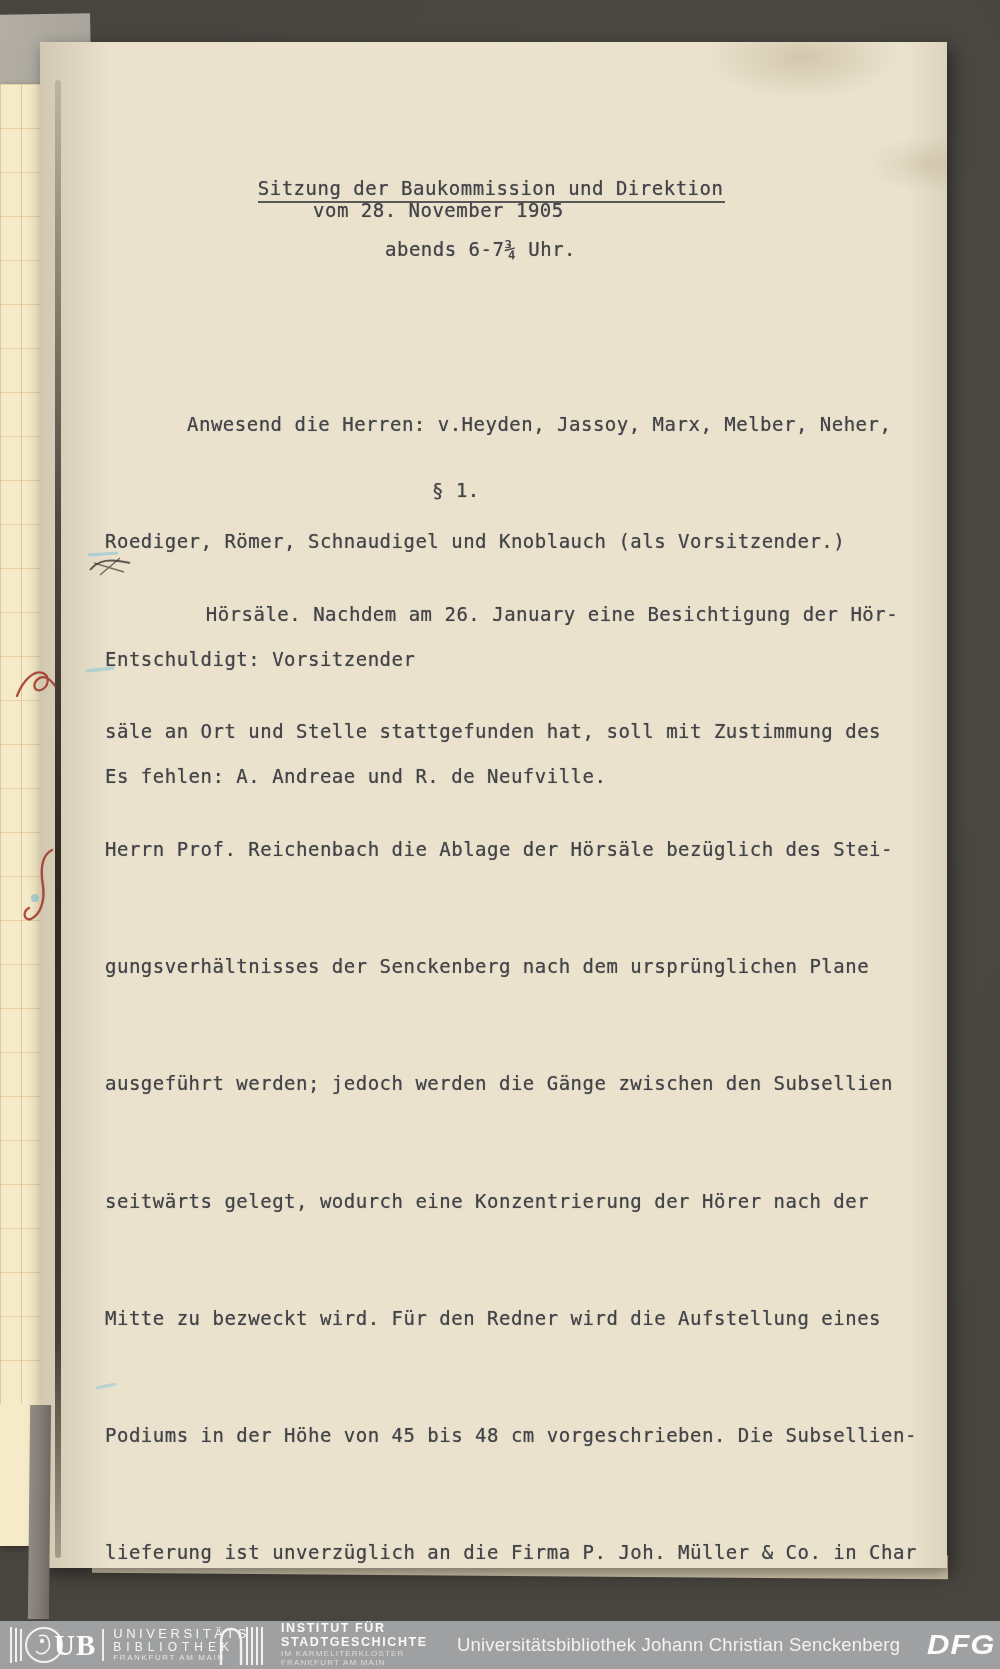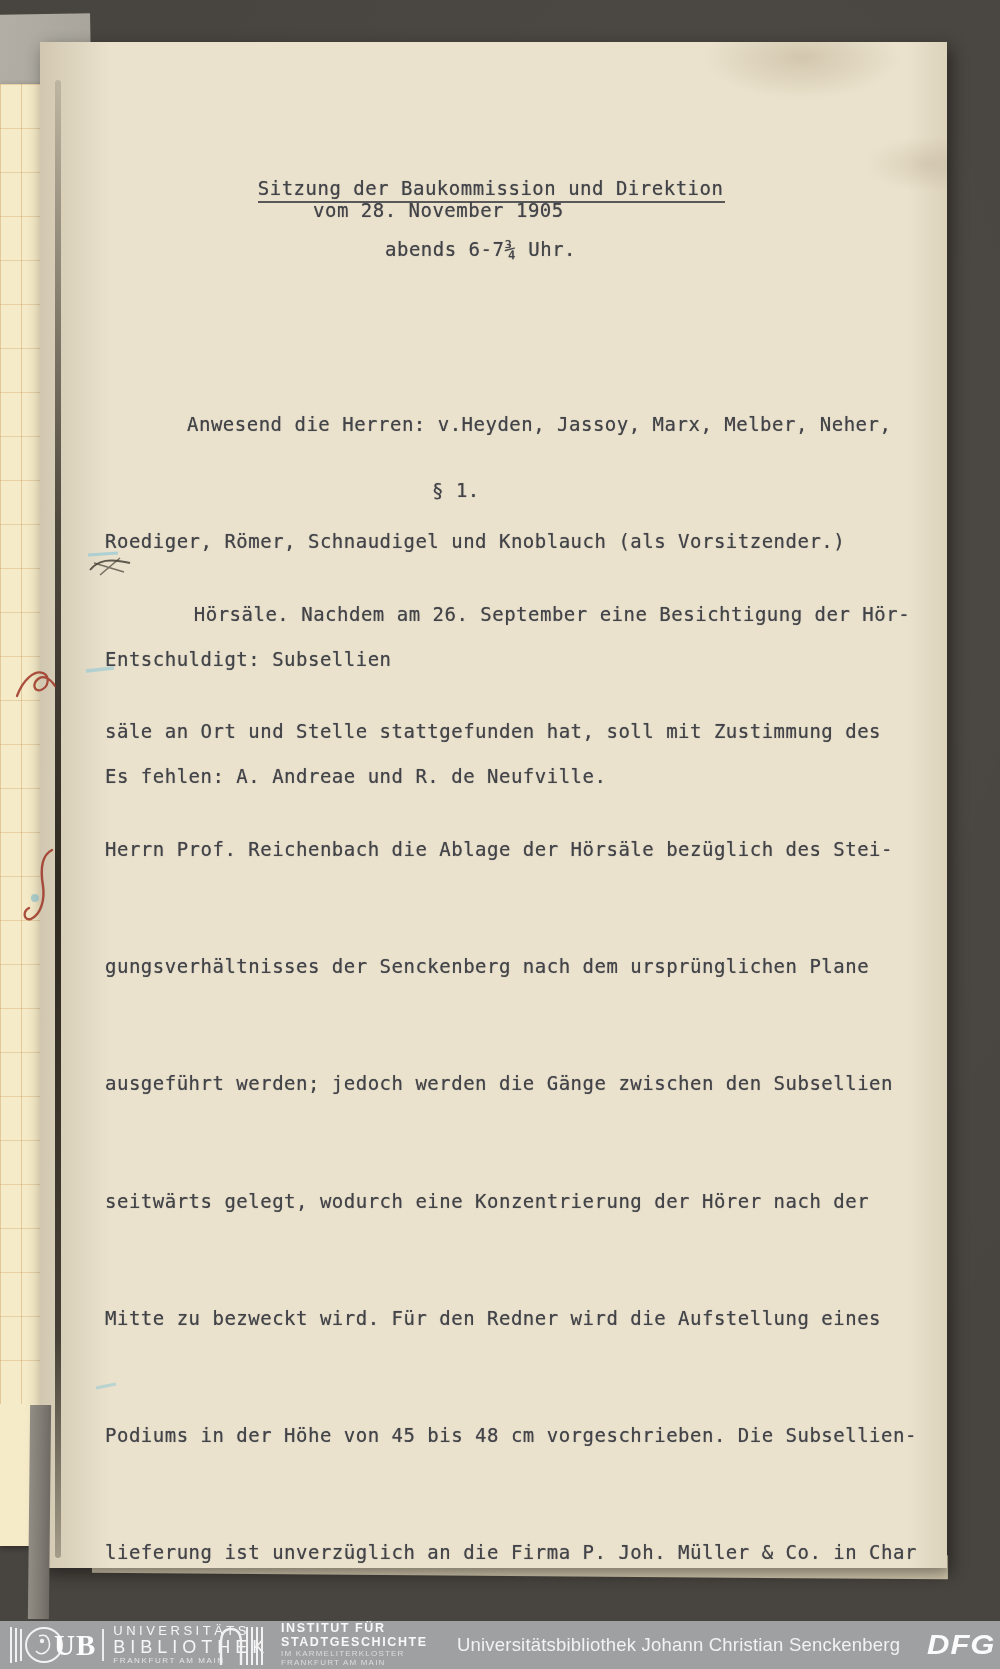--- a/index.html
+++ b/index.html
@@ -86,21 +86,21 @@
   }
   .footer .grp{position:absolute;top:0;height:48px;display:flex;align-items:center;}
   .ub-grp{left:8px;}
   .ub-abbrev{
     font-family:"Liberation Serif", serif;font-weight:700;font-size:29px;
     color:#fdfdfd;margin-left:-12px;letter-spacing:1px;
   }
   .v-sep{width:2px;height:32px;background:#ececec;margin:0 9px 0 6px;}
   .logo-text{display:flex;flex-direction:column;justify-content:center;line-height:1.08;}
   .lt-big{font-size:13px;letter-spacing:3.5px;color:#f6f6f6;}
-  .lt-big2{font-size:18px;letter-spacing:5px;color:#f6f6f6;}
+  .lt-big2{font-size:12px;letter-spacing:5px;color:#f6f6f6;}
   .lt-small{font-size:8px;letter-spacing:1.6px;color:#e4e4e4;}
   .inst-grp{left:215px;}
   .inst-text{display:flex;flex-direction:column;justify-content:center;line-height:1.1;margin-left:18px;}
   .it-b{font-size:12.5px;font-weight:700;letter-spacing:1.6px;color:#f8f8f8;}
   .it-s{font-size:8px;letter-spacing:1.2px;color:#dddddd;}
   .attr-grp{left:457px;}
   .attribution{font-size:18.5px;color:#f2f2f2;letter-spacing:0.2px;}
   .dfg-grp{left:927px;}
   .dfg{
     font-family:"Liberation Sans", sans-serif;font-weight:900;font-style:italic;
@@ -123,28 +123,28 @@
 
   <div class="typed t-title">
     <span class="u">Sitzung der Baukommission und Direktion</span>
   </div>
   <div class="typed t-date">vom 28. November 1905</div>
   <div class="typed t-time">abends 6-7¾ Uhr.</div>
 
   <div class="typed t-block t-attendance">
     <div class="indent">Anwesend die Herren: v.Heyden, Jassoy, Marx, Melber, Neher,</div>
     <div>Roediger, Römer, Schnaudigel und Knoblauch (als Vorsitzender.)</div>
-    <div>Entschuldigt: Subsellien</div>
+    <div>Entschuldigt: Vorsitzender</div>
     <div>Es fehlen: A. Andreae und R. de Neufville.</div>
   </div>
 
   <div class="typed t-section">§ 1.</div>
 
   <div class="typed t-block t-body">
-    <div class="indent">Hörsäle. Nachdem am 26. September eine Besichtigung der Hör-</div>
+    <div class="indent">Hörsäle. Nachdem am 26. January eine Besichtigung der Hör-</div>
     <div>säle an Ort und Stelle stattgefunden hat, soll mit Zustimmung des</div>
     <div>Herrn Prof. Reichenbach die Ablage der Hörsäle bezüglich des Stei-</div>
     <div>gungsverhältnisses der Senckenberg nach dem ursprünglichen Plane</div>
     <div>ausgeführt werden; jedoch werden die Gänge zwischen den Subsellien</div>
     <div>seitwärts gelegt, wodurch eine Konzentrierung der Hörer nach der</div>
     <div>Mitte zu bezweckt wird. Für den Redner wird die Aufstellung eines</div>
     <div>Podiums in der Höhe von 45 bis 48 cm vorgeschrieben. Die Subsellien-</div>
     <div>lieferung ist unverzüglich an die Firma P. Joh. Müller &amp; Co. in Char</div>
     <div>Charlottenburg zu übertragen. Die Garderoben bei den Hörsälen blei-</div>
     

